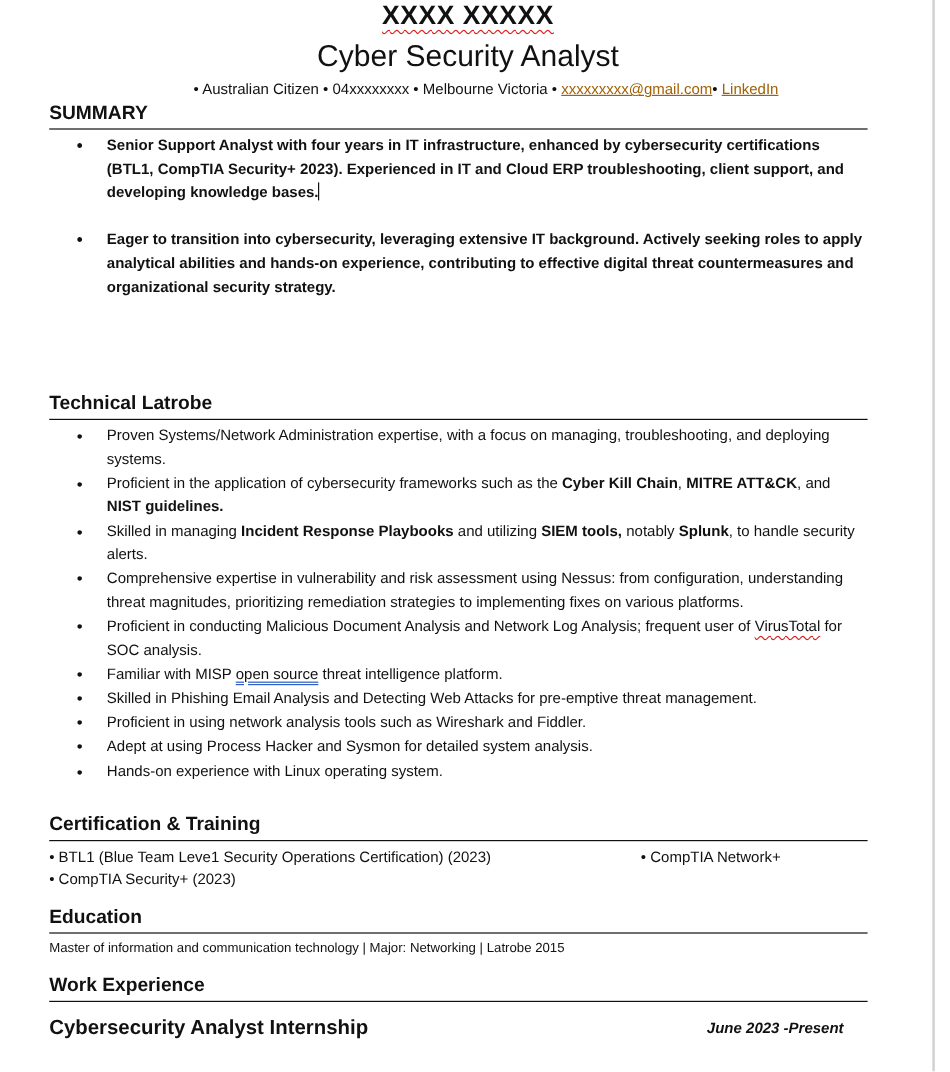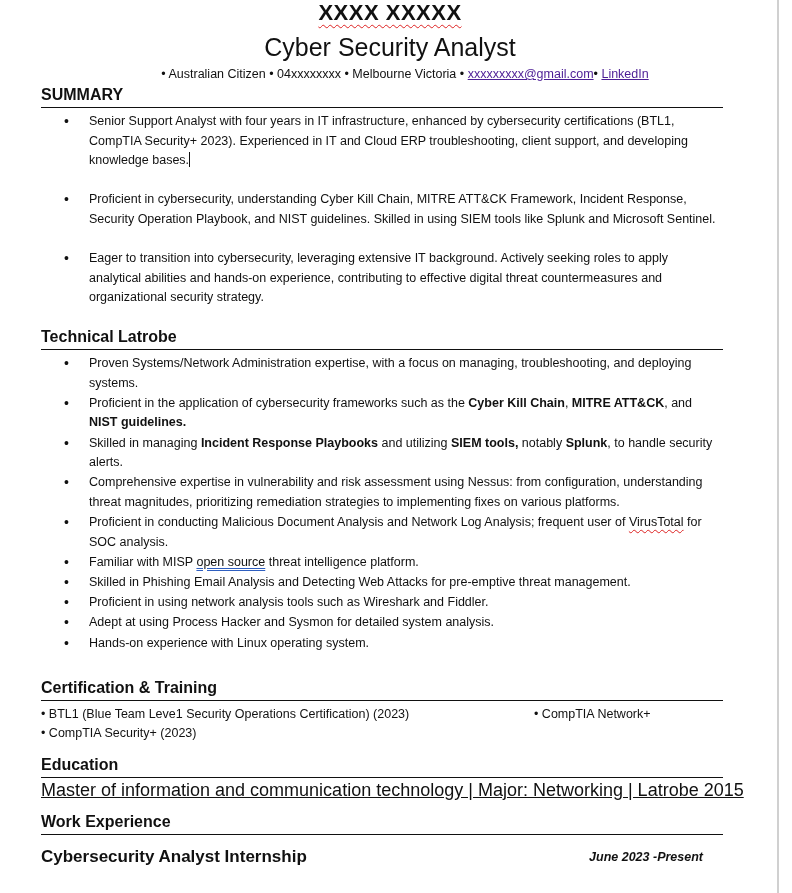--- a/index.html
+++ b/index.html
@@ -7,33 +7,33 @@
          font-family: "Liberation Sans", "DejaVu Sans", sans-serif; color: #111; }
   .page-edge { position: absolute; left: 777px; top: 0; width: 2px; height: 893px; background: #d0d0d0; }
   .page { position: absolute; left: 0; top: 0; width: 777px; height: 893px; }
   .name { position: absolute; left: 0; width: 780px; top: 0; text-align: center;
           font-size: 22px; font-weight: bold; letter-spacing: 0.5px; line-height: 26px; }
   .name span { text-decoration: underline wavy #d22; text-decoration-thickness: 1px; text-underline-offset: 4px; }
   .title { position: absolute; left: 0; width: 780px; top: 31px; text-align: center;
            font-size: 25px; line-height: 32px; }
   .contact { position: absolute; left: 0; width: 810px; top: 66px; text-align: center;
              font-size: 12.5px; line-height: 17px; }
-  .contact a { color: #4c1d95; text-decoration: underline; }
+  .contact a { color: #a16207; text-decoration: underline; }
   .section-head { position: absolute; left: 41px; width: 682px; border-bottom: 1.2px solid #111;
                   font-weight: bold; font-size: 16px; line-height: 22px; padding-bottom: 1px; }
   ul.bullets { position: absolute; left: 41px; width: 682px; margin: 0; padding: 0; list-style: none; }
   ul.bullets li { position: relative; padding-left: 48px; font-size: 12.5px; line-height: 19.6px; }
   ul.bullets li::before { content: "\2022"; position: absolute; left: 23px; top: 0; font-size: 14px; }
   ul.bullets li.gap { margin-bottom: 19.6px; }
   .tech li { margin-bottom: 0.6px; }
   b { font-weight: bold; }
   .spell { text-decoration: underline wavy #d22; text-decoration-thickness: 1px; text-underline-offset: 3px; }
   .grammar { text-decoration: underline double #2f5fc0; text-underline-offset: 2px; }
   .cert-row { position: absolute; left: 41px; font-size: 12.5px; line-height: 19px; }
-  .edu { position: absolute; left: 41px; top: 781px; font-size: 18px; line-height: 19px; text-decoration: underline; }
+  .edu { position: absolute; left: 41px; top: 781px; font-size: 11px; line-height: 19px; }
   .job-title { position: absolute; left: 41px; top: 848px; font-size: 17px; font-weight: bold; line-height: 18px; }
   .job-dates { position: absolute; right: 74px; top: 848px; font-size: 12.5px; font-weight: bold; font-style: italic; line-height: 18px; }
   .job-company { position: absolute; left: 41px; top: 868px; font-size: 12.5px; font-style: italic; line-height: 18px; margin-top: 25px; }
   .caret { display: inline-block; width: 1px; height: 15px; background: #111; vertical-align: -3px; }
 </style>
 </head>
 <body>
 
 <div class="page-edge"></div>
 
@@ -43,23 +43,22 @@
   <div class="title">Cyber Security Analyst</div>
 
   <div class="contact">
     <span>• </span><span>Australian Citizen</span>
     <span> • </span><span>04xxxxxxxx</span>
     <span> • </span><span>Melbourne Victoria</span>
     <span> • </span><a>xxxxxxxxx@gmail.com</a><span>• </span><a>LinkedIn</a>
   </div>
 
   <div class="section-head" style="top:84px;">SUMMARY</div>
-  <ul class="bullets" style="top:112px;">
+  <ul class="bullets" style="top:112px;font-weight:bold;">
     <li class="gap"><span>Senior Support Analyst with four years in IT infrastructure, enhanced by cybersecurity certifications (BTL1, CompTIA Security+ 2023). Experienced in IT and Cloud ERP troubleshooting, client support, and developing knowledge bases.</span><span class="caret"></span></li>
-    <li class="gap">Proficient in cybersecurity, understanding Cyber Kill Chain, MITRE ATT&amp;CK Framework, Incident Response, Security Operation Playbook, and NIST guidelines. Skilled in using SIEM tools like Splunk and Microsoft Sentinel.</li>
     <li>Eager to transition into cybersecurity, leveraging extensive IT background. Actively seeking roles to apply analytical abilities and hands-on experience, contributing to effective digital threat countermeasures and organizational security strategy.</li>
   </ul>
 
   <div class="section-head" style="top:326px;">Technical Latrobe</div>
   <ul class="bullets tech" id="tech-list" style="top:354px;">
       <li><span>Proven Systems/Network Administration expertise, with a focus on managing, troubleshooting, and deploying systems.</span></li>
       <li><span>Proficient in the application of cybersecurity frameworks such as the </span><b>Cyber Kill Chain</b><span>, </span><b>MITRE ATT&amp;CK</b><span>, and </span><b>NIST guidelines.</b></li>
       <li><span>Skilled in managing </span><b>Incident Response Playbooks</b><span> and utilizing </span><b>SIEM tools,</b><span> notably </span><b>Splunk</b><span>, to handle security alerts.</span></li>
       <li><span>Comprehensive expertise in vulnerability and risk assessment using Nessus: from configuration, understanding threat magnitudes, prioritizing remediation strategies to implementing fixes on various platforms.</span></li>
       <li><span>Proficient in conducting Malicious Document Analysis and Network Log Analysis; frequent user of </span><span class="spell">VirusTotal</span><span> for SOC analysis.</span></li>

